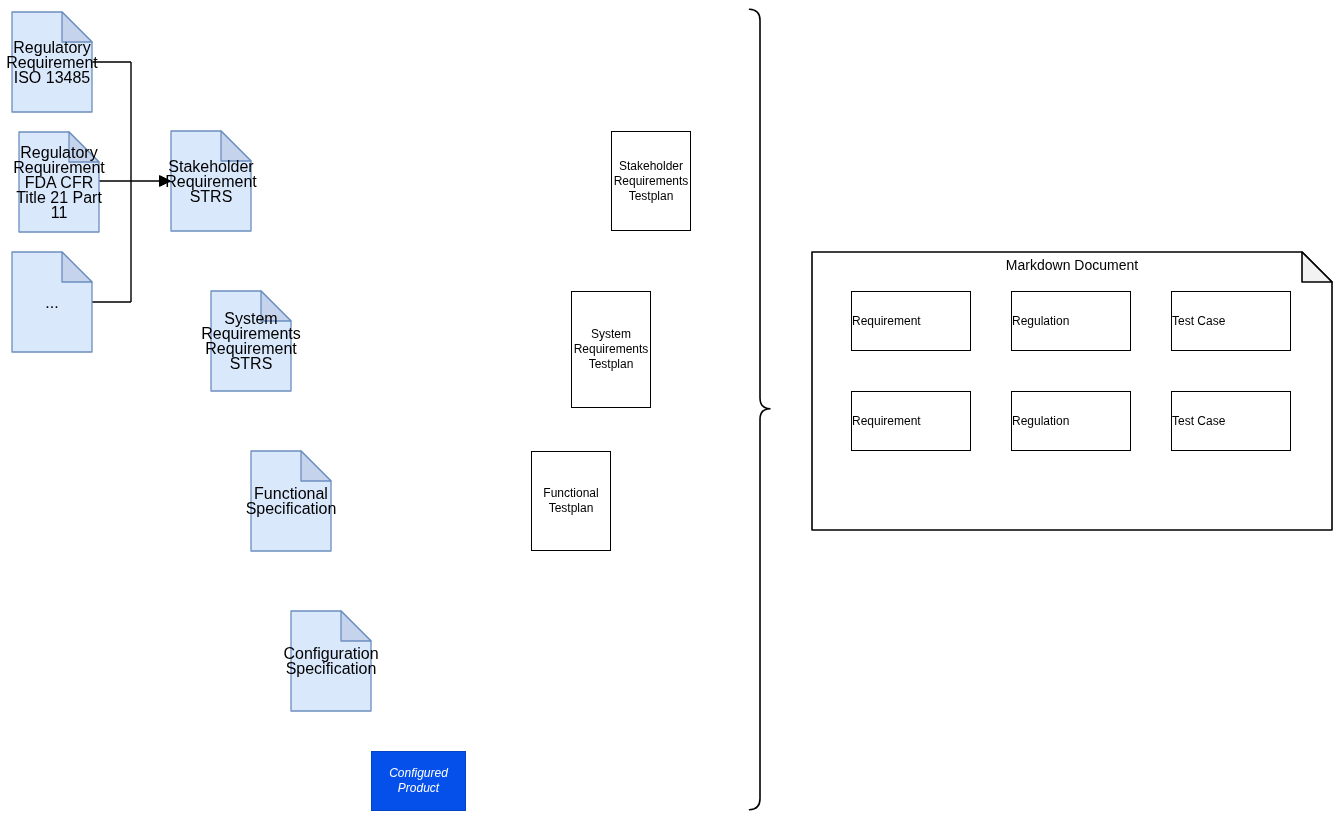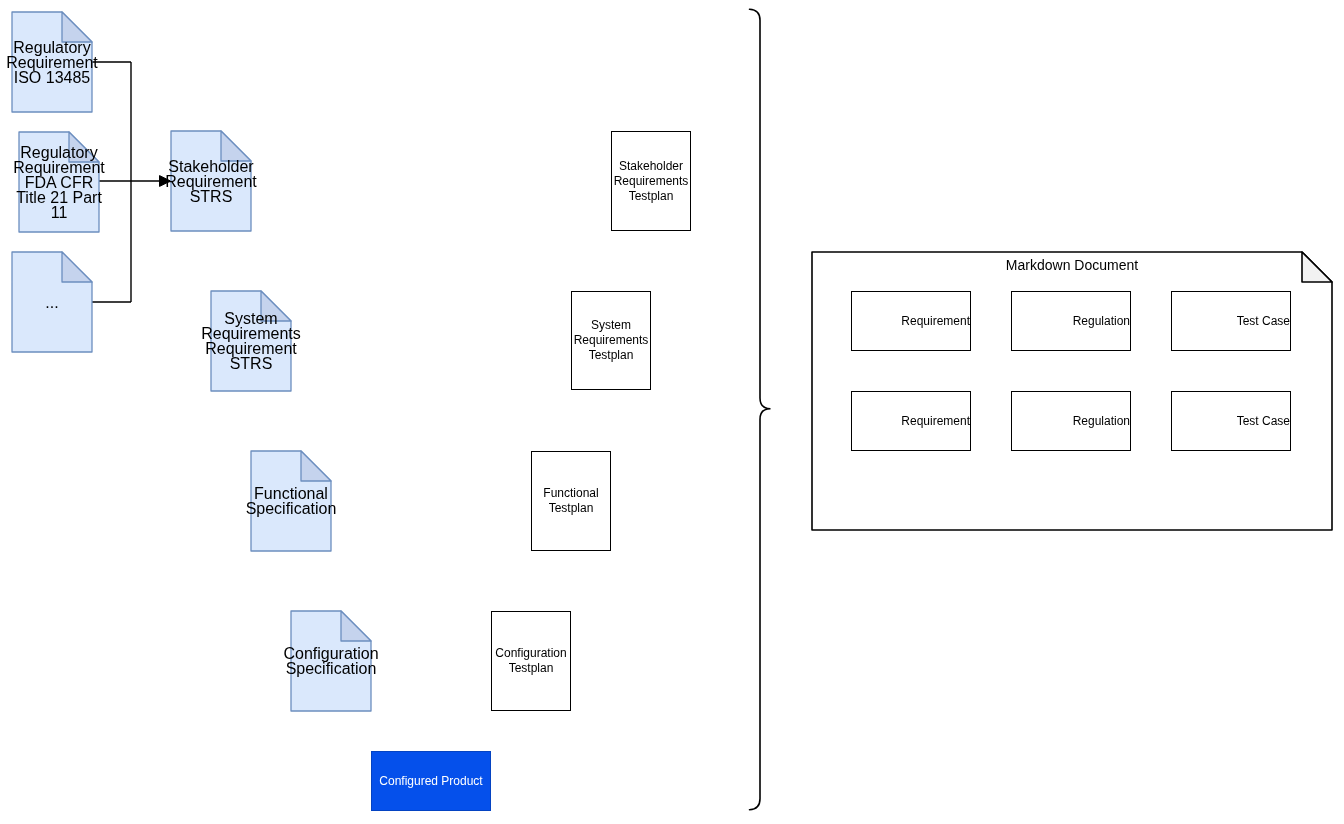--- a/index.html
+++ b/index.html
@@ -44,21 +44,21 @@
     font-size: 16px;
     line-height: 15px;
   }
   .plainbox {
     position: absolute;
     background: #ffffff;
     border: 1.4px solid #000000;
     box-sizing: border-box;
     display: flex;
     align-items: center;
-    justify-content: flex-end;
+    justify-content: flex-start;
     text-align: center;
     font-size: 12px;
     line-height: 15px;
   }
   .product {
     position: absolute;
     background: #0550eb;
     border: 1.4px solid #0443c2;
     box-sizing: border-box;
     display: flex;
@@ -140,39 +140,36 @@
   </div>
 
   <div class="note" style="left:291px; top:611px; width:80px; height:100px;">
     <svg width="80" height="100">
       <polygon points="0,0 50,0 80,30 80,100 0,100" fill="#dae8fc" stroke="#6c8ebf" stroke-width="1.3" stroke-linejoin="round"></polygon>
       <polygon points="50,0 80,30 50,30" fill="#c5d3ed" stroke="#6c8ebf" stroke-width="1.3" stroke-linejoin="round"></polygon>
     </svg>
     <div class="label">Configuration Specification</div>
   </div>
 
-  <div class="product" style="left:371px; top:751px; width:120px; height:60px;">
+  <div class="product" style="left:371px; top:751px; width:95px; height:60px;font-style:italic;">
     <span>Configured Product</span>
   </div>
 
   <div class="plainbox" style="left:611px; top:131px; width:80px; height:100px;">
     <span>Stakeholder Requirements Testplan</span>
   </div>
 
-  <div class="plainbox" style="left:571px; top:291px; width:80px; height:99px;">
+  <div class="plainbox" style="left:571px; top:291px; width:80px; height:117px;">
     <span>System Requirements Testplan</span>
   </div>
 
   <div class="plainbox" style="left:531px; top:451px; width:80px; height:100px;">
     <span>Functional Testplan</span>
   </div>
 
-  <div class="plainbox" style="left:491px; top:611px; width:80px; height:100px;">
-    <span>Configuration Testplan</span>
-  </div>
 
   <div class="note" style="left:812px; top:252px; width:520px; height:278px;">
     <svg width="520" height="278">
       <polygon points="0,0 490,0 520,30 520,278 0,278" fill="#ffffff" stroke="#000000" stroke-width="1.6" stroke-linejoin="round"></polygon>
       <polygon points="490,0 520,30 490,30" fill="#f2f2f2" stroke="#000000" stroke-width="1.6" stroke-linejoin="round"></polygon>
     </svg>
     <div class="md-title">Markdown Document</div>
 
     <div class="plainbox" style="left:39px; top:39px; width:120px; height:60px;">
       <span>Requirement</span>

